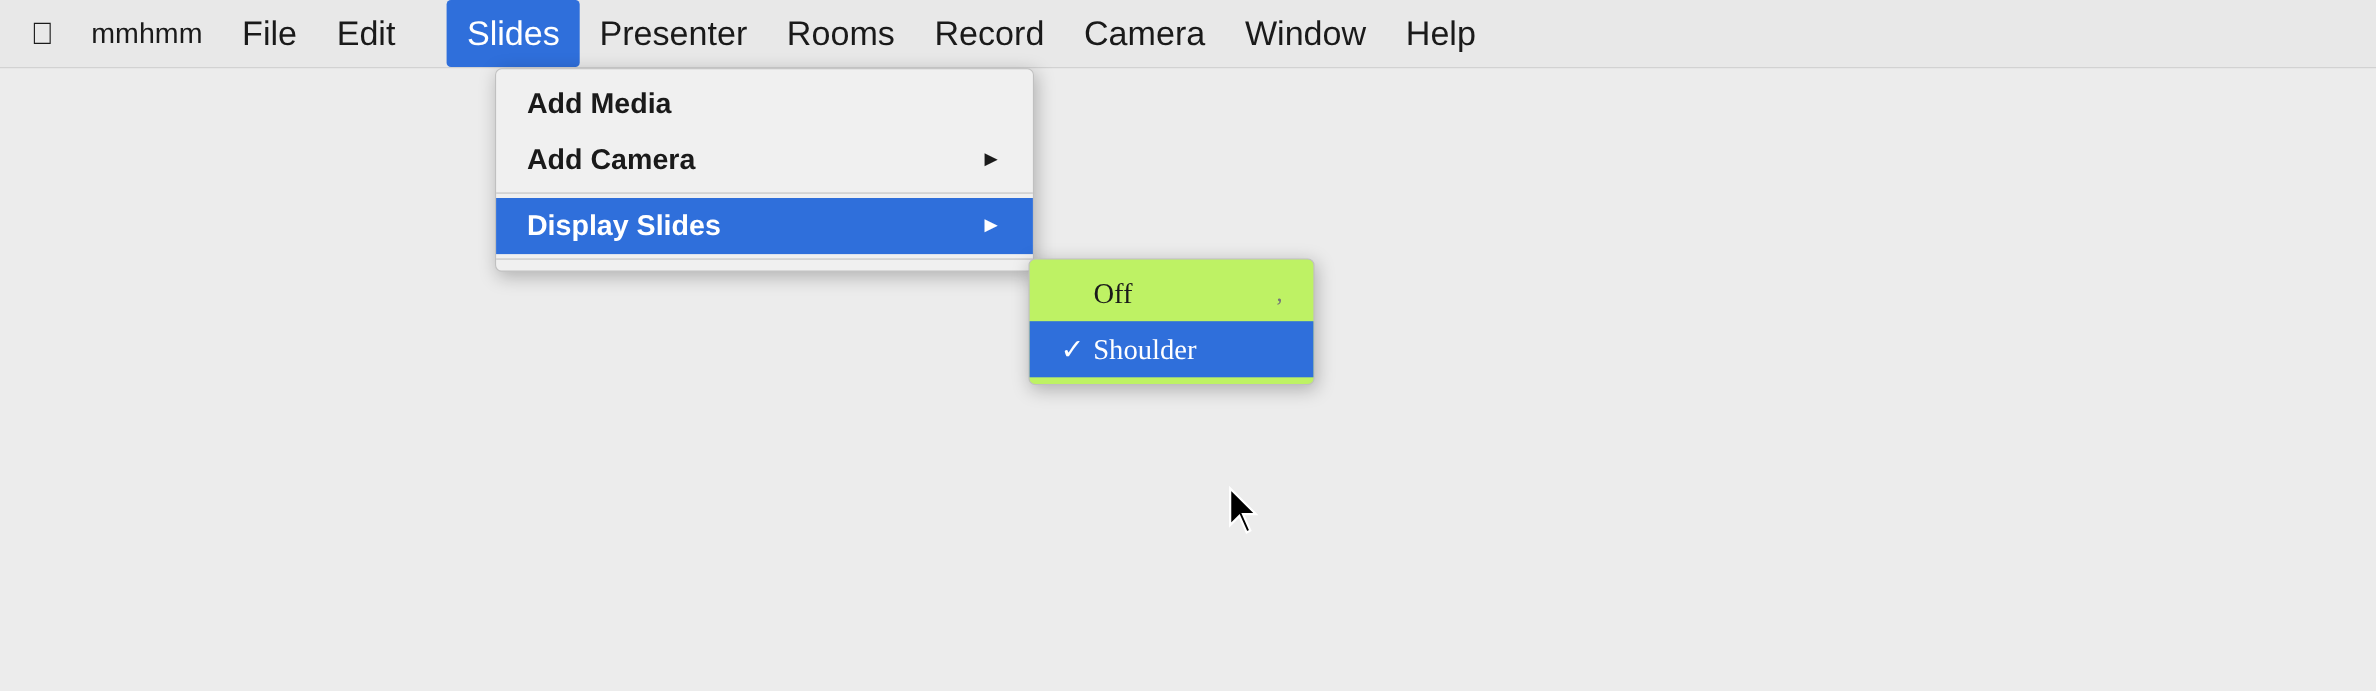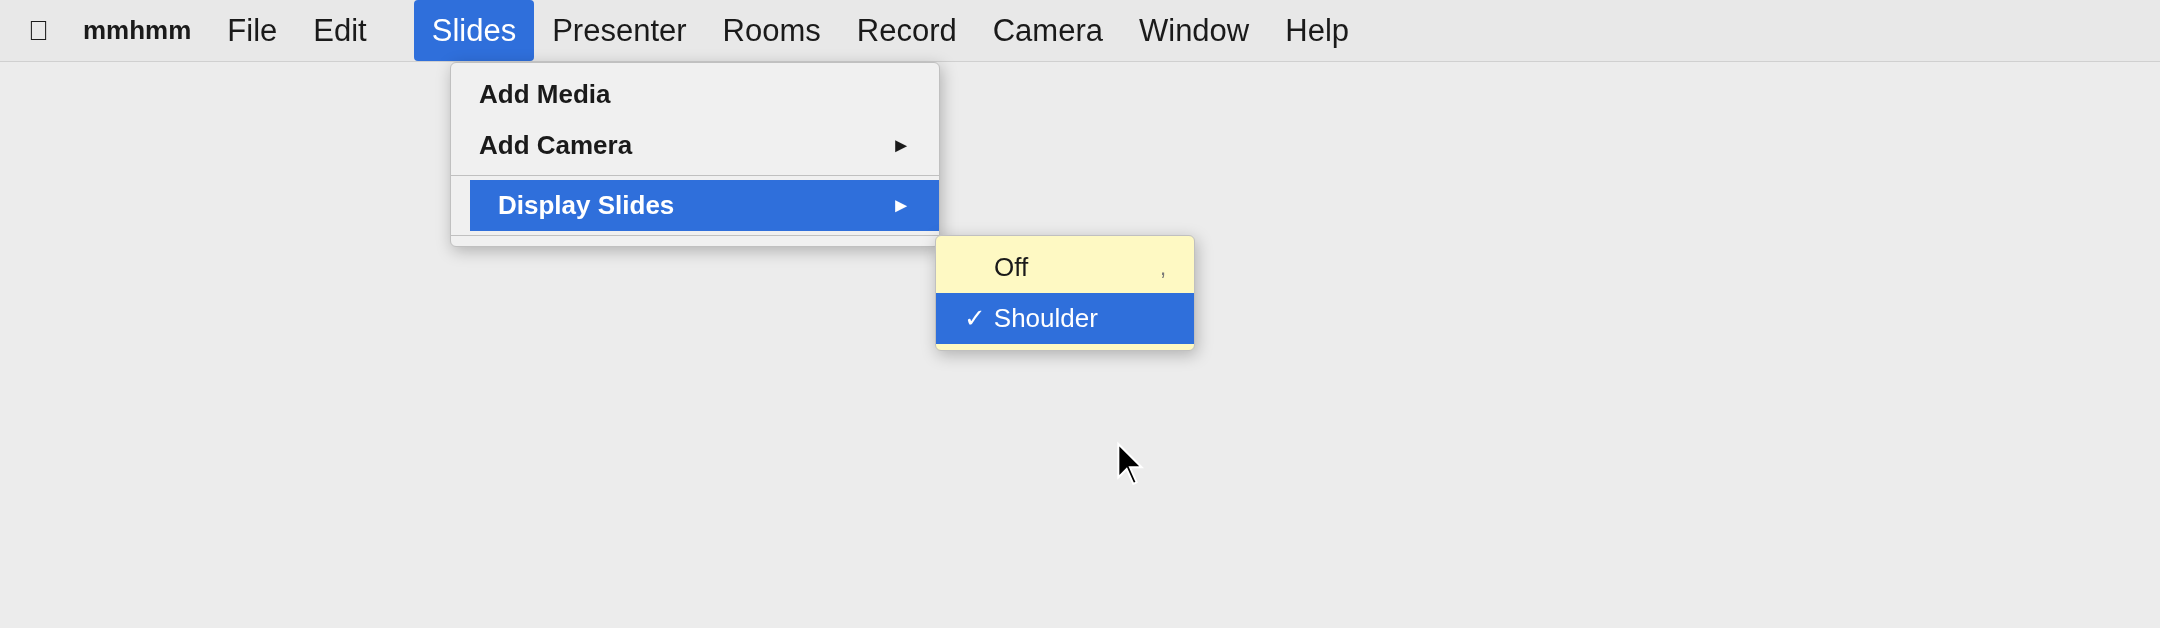--- a/index.html
+++ b/index.html
@@ -38,21 +38,21 @@
       cursor: default;
       white-space: nowrap;
     }
 
     .menubar-item.apple {
       font-size: 28px;
       padding: 0 16px 0 8px;
     }
 
     .menubar-item.app-name {
-      font-weight: 700;
+      font-weight: 400;
       font-size: 26px;
       justify-content: flex-end;
     }
 
     .menubar-item.active {
       background: #2f6fdb;
       color: white;
       border-radius: 4px;
       margin-left: 29px;
     }
@@ -87,21 +87,20 @@
       display: flex;
       align-items: center;
       justify-content: space-between;
       white-space: nowrap;
       font-weight: bold;
     }
 
     .menu-item:hover, .menu-item.highlighted {
       background: #2f6fdb;
       color: white;
-      margin-left: 19px;
     }
 
     .menu-separator {
       height: 1px;
       background: #c0c0c0;
       margin: 4px 0;
     }
 
     .menu-item-right {
       display: flex;
@@ -114,25 +113,26 @@
     .submenu-arrow {
       font-size: 20px;
     }
 
     
     .display-slides-submenu {
       position: absolute;
       top: 173px;
       left: 935px;
       width: 260px;
-      background: #fef9c3;
+      background: #bef264;
       border: 1px solid #c0c0c0;
       border-radius: 6px;
       box-shadow: 2px 4px 16px rgba(0,0,0,0.25);
       padding: 6px 0;
+      font-family: Liberation Serif, serif;
     }
 
     .submenu-item {
       padding: 10px 28px;
       font-size: 26px;
       color: #1a1a1a;
       cursor: default;
       display: flex;
       align-items: center;
       justify-content: space-between;

